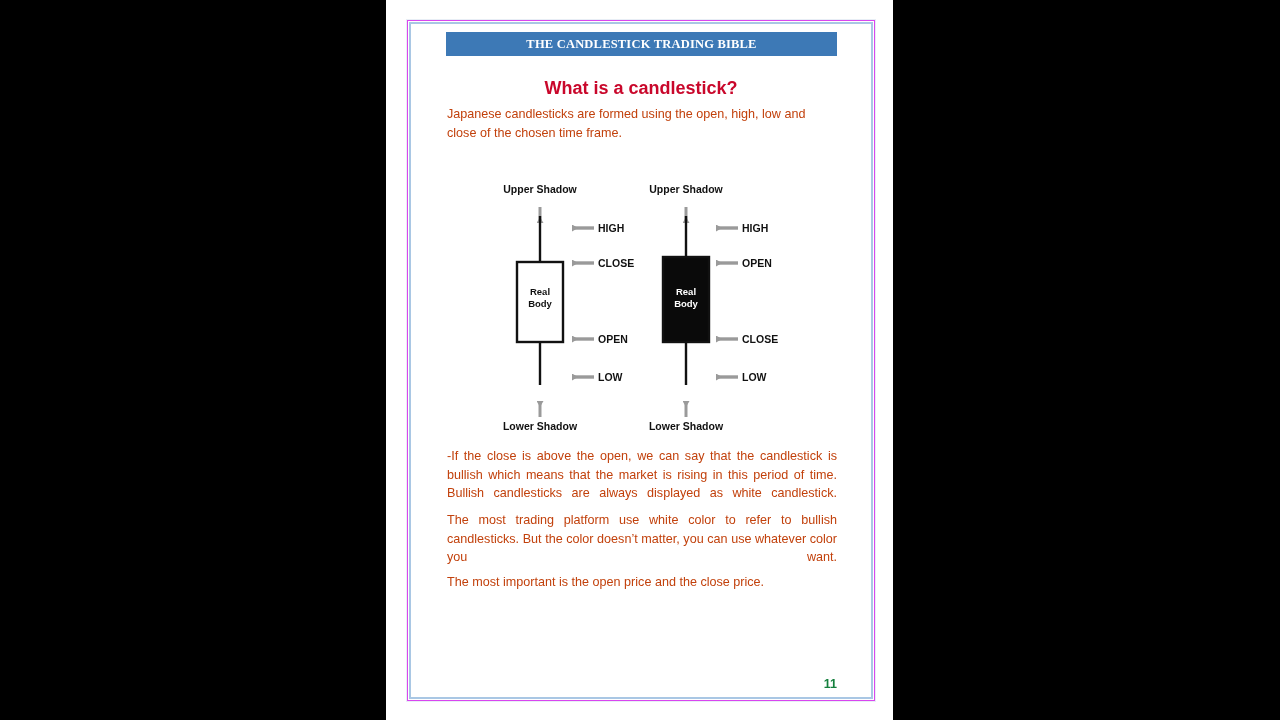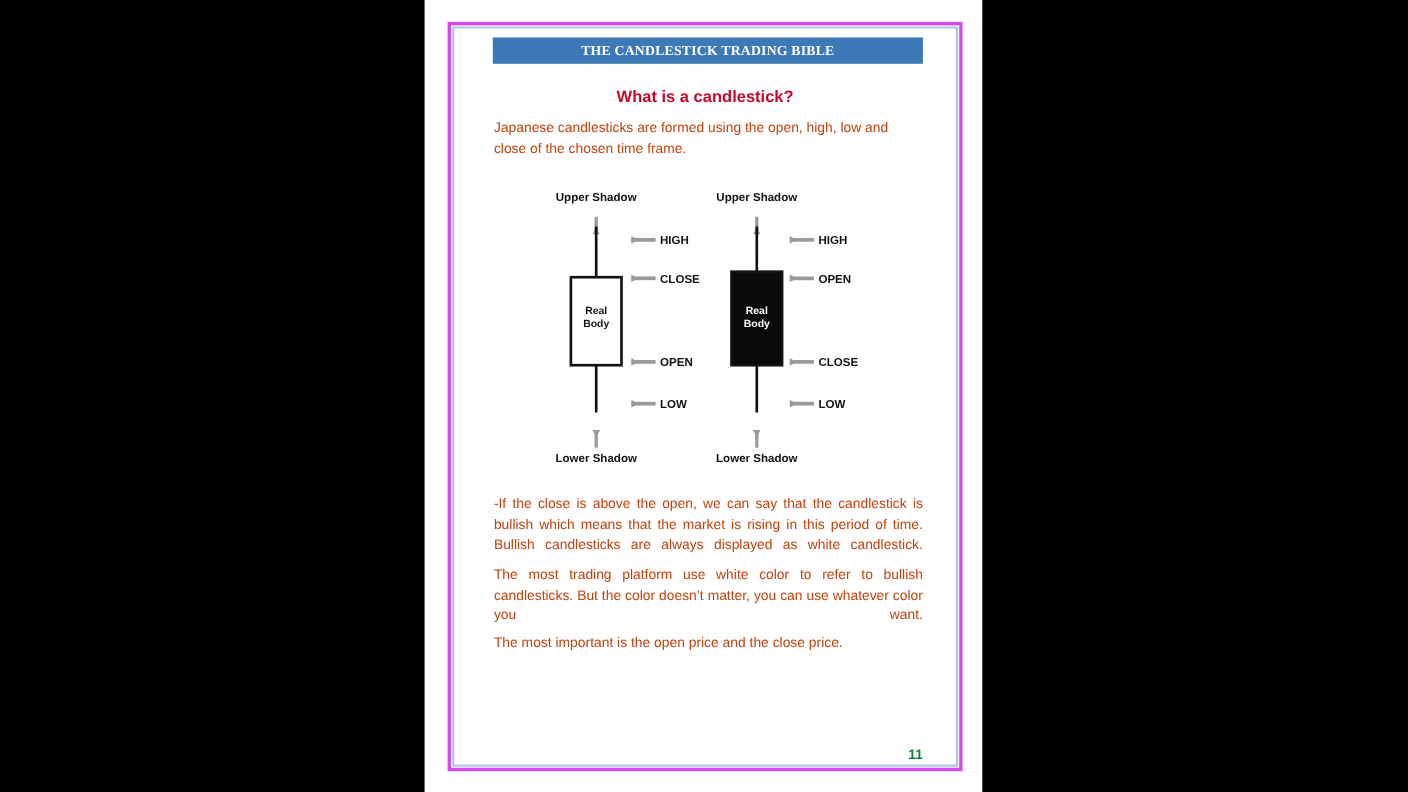--- a/index.html
+++ b/index.html
@@ -33,21 +33,21 @@
   }
 
   
   #page-frame {
     position: absolute;
     left: 407px;
     top: 20px;
     width: 468px;
     height: 681px;
     box-sizing: border-box;
-    border: 3px solid #d946ef;
+    border: 1px solid #d946ef;
     background: #ffffff;
     box-shadow:
       inset 0 0 0 1px #ffffff,
       inset 0 0 0 3px #a9c7e4,
       0 0 0 1px #e8eef5;
   }
 
   #page-inner {
     position: absolute;
     left: 0;
@@ -79,21 +79,21 @@
 
   
   .section-heading {
     position: absolute;
     left: 0;
     top: 57px;
     width: 100%;
     text-align: center;
     color: #c9072b;
     font-weight: bold;
-    font-size: 15px;
+    font-size: 18px;
   }
 
   
   .textcol {
     position: absolute;
     left: 39px;
     width: 390px;
     color: #c2410c;
     font-size: 12.6px;
     line-height: 18.6px;
@@ -120,21 +120,21 @@
     text-align: right;
     font-size: 12.5px;
     font-weight: bold;
     color: #15803d;
   }
 
   
   #diagram {
     position: absolute;
     left: 0px;
-    top: 4px;
+    top: 16px;
     width: 468px;
     height: 681px;
     pointer-events: none;
     text-decoration: underline;
   }
   #diagram svg { display: block; }
 </style>
 </head>
 <body>
 

